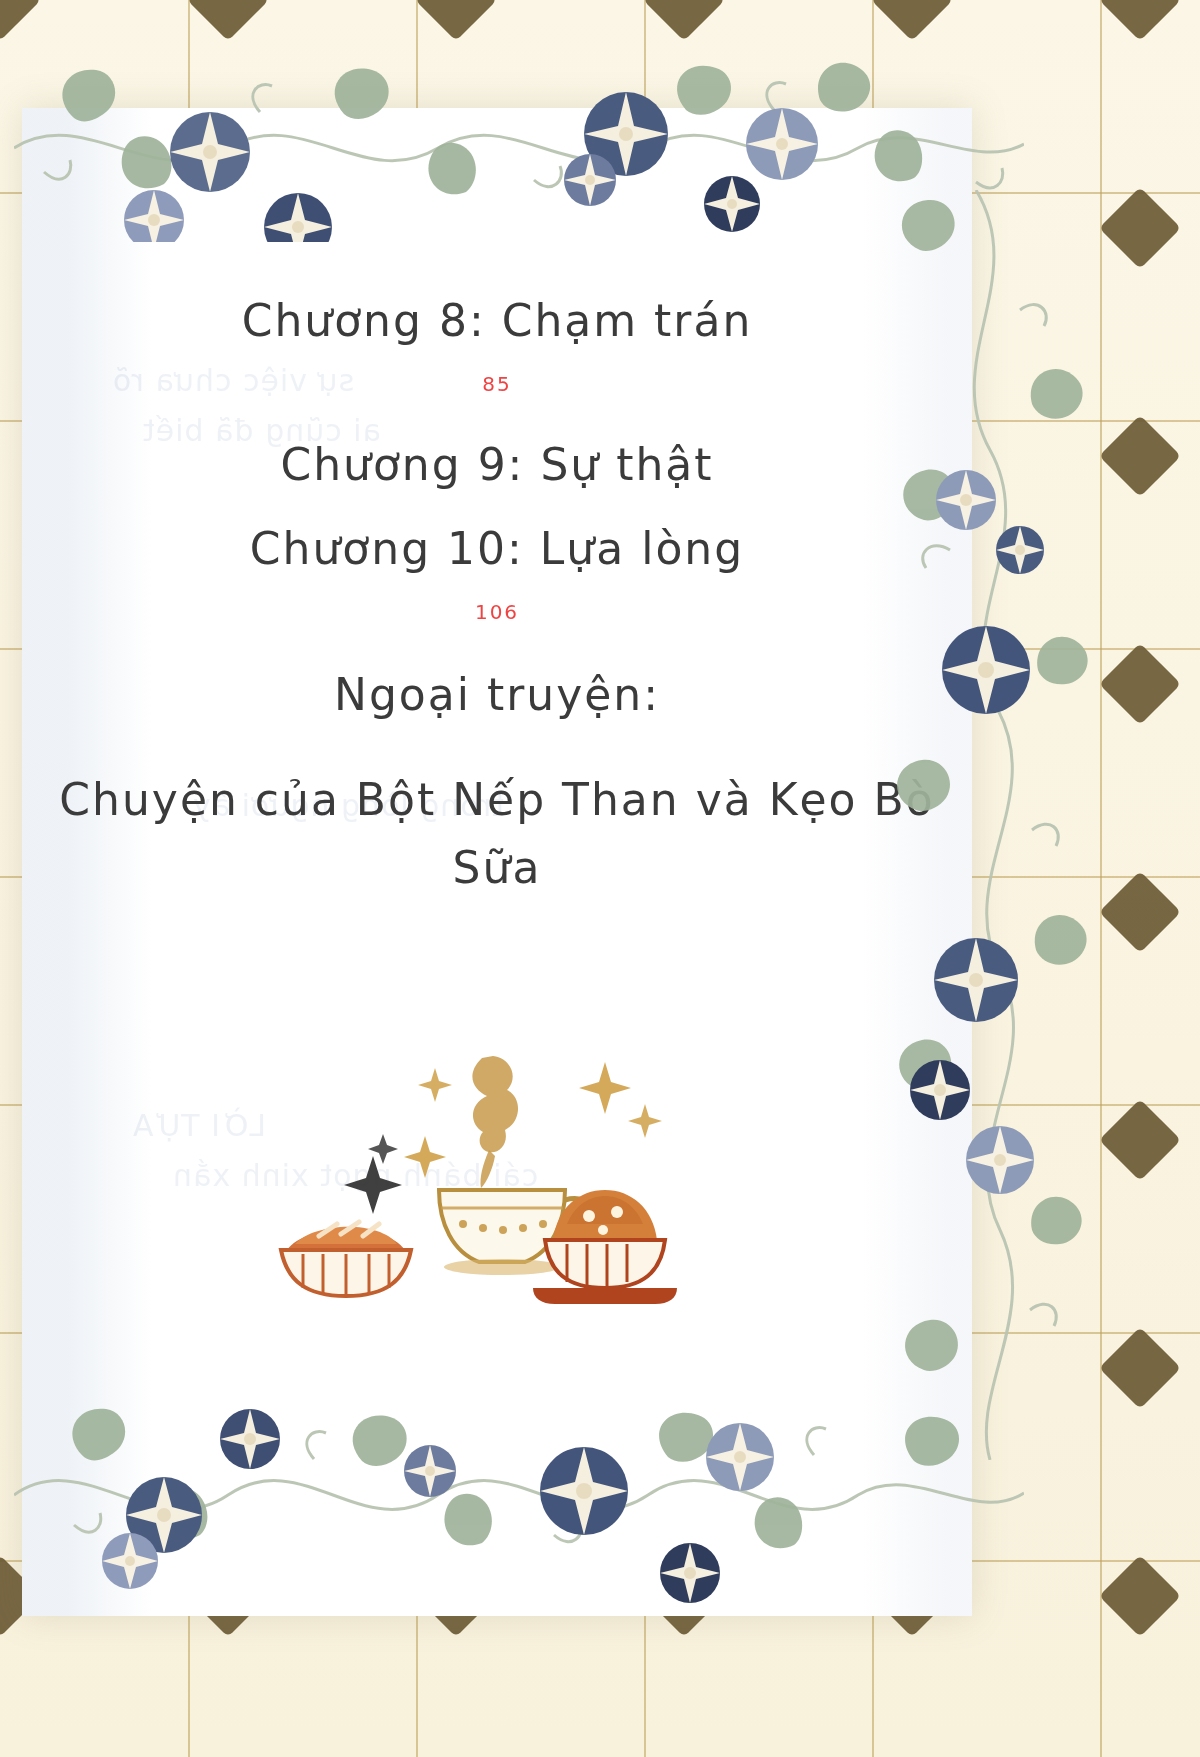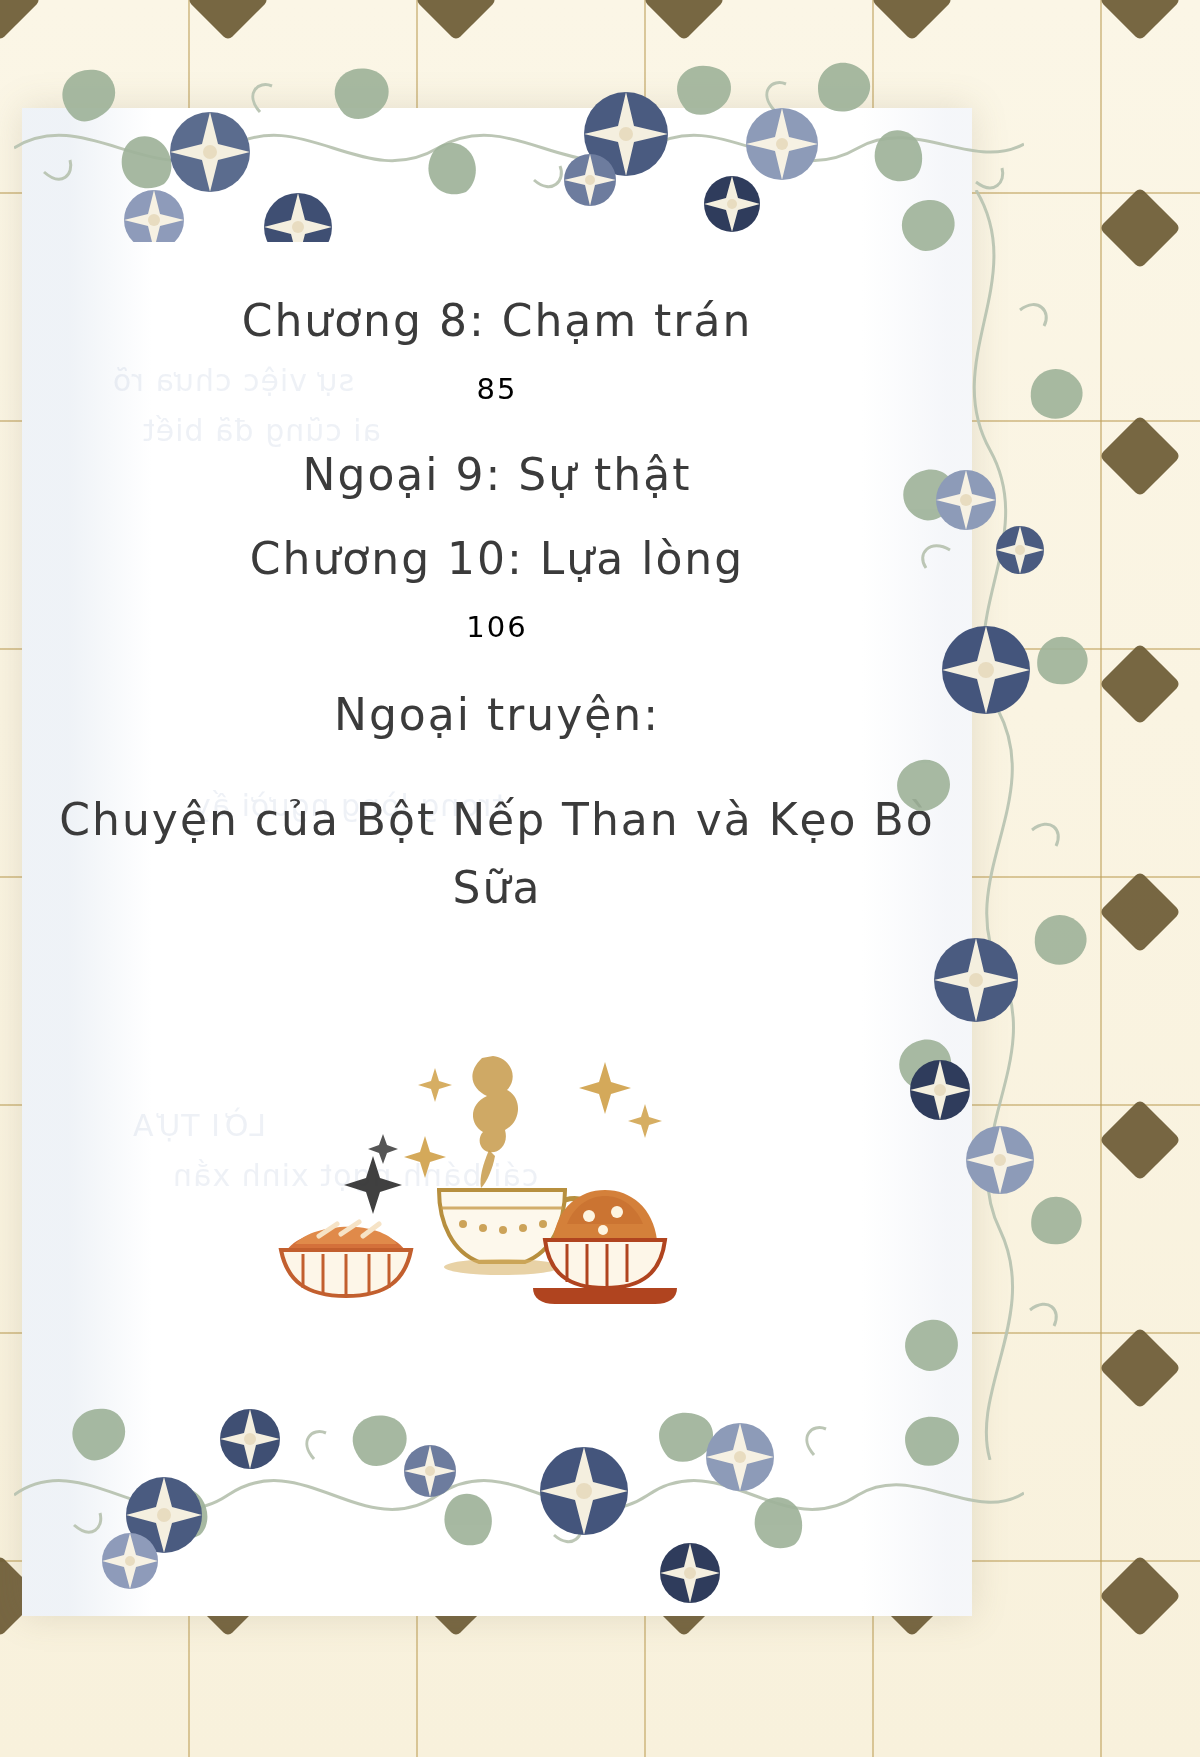--- a/index.html
+++ b/index.html
@@ -88,22 +88,22 @@
   .toc-entry { margin-bottom: 18px; }
   .toc-title {
     color: #3b3b3b;
     font-size: 44px;
     letter-spacing: 2px;
     line-height: 1.5;
     font-family: "DejaVu Sans", sans-serif;
   }
   .toc-title.two-line { line-height: 1.55; margin-top: 37px; }
   .toc-page {
-    color: #000000;
-    font-size: 29px;
+    color: #ef4444;
+    font-size: 20px;
     letter-spacing: 2px;
     margin-top: 18px;
     margin-bottom: 36px;
   }
 
   
   .dessert {
     position: absolute;
     left: 255px;
     top: 930px;
@@ -157,21 +157,21 @@
     <div class="ghost" style="left:150px; top:1050px;">cái bánh ngọt xinh xắn</div>
 
     <div class="toc">
 
       <div class="toc-entry">
         <div class="toc-title">Chương 8: Chạm trán</div>
         <div class="toc-page">85</div>
       </div>
 
       <div class="toc-entry">
-        <div class="toc-title">Ngoại 9: Sự thật</div>
+        <div class="toc-title">Chương 9: Sự thật</div>
       </div>
 
       <div class="toc-entry">
         <div class="toc-title">Chương 10: Lựa lòng</div>
         <div class="toc-page">106</div>
       </div>
 
       <div class="toc-entry">
         <div class="toc-title two-line">Ngoại truyện:</div>
         <div class="toc-title two-line">Chuyện của Bột Nếp Than và Kẹo Bò Sữa</div>

